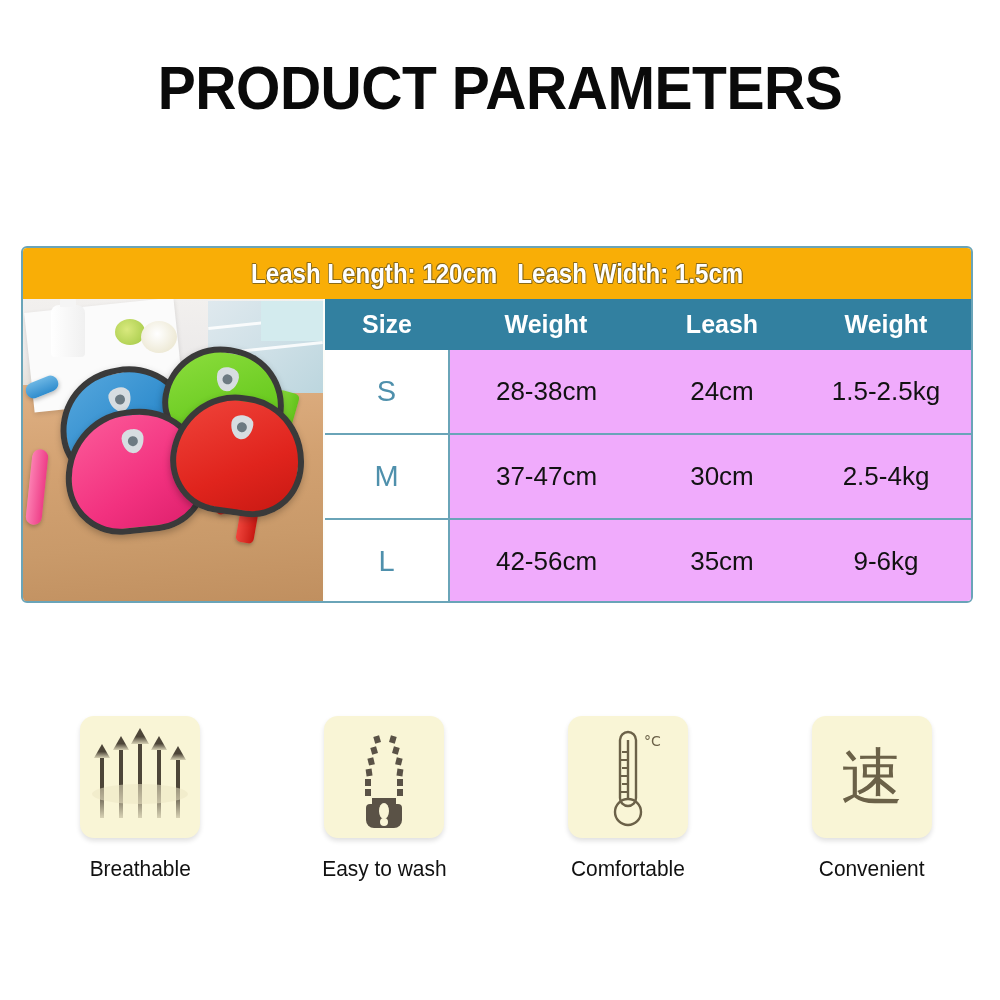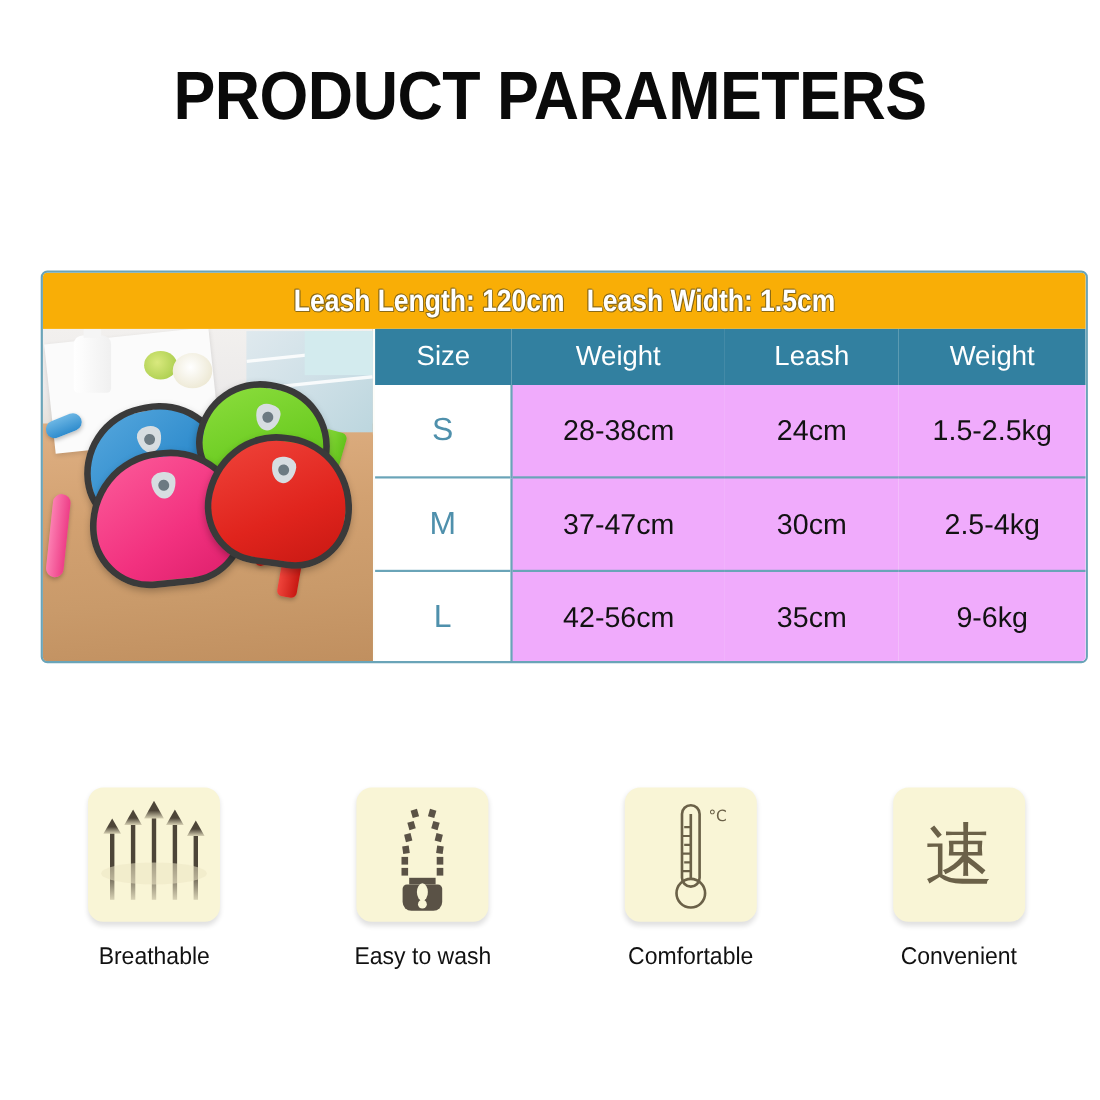--- a/index.html
+++ b/index.html
@@ -38,21 +38,20 @@
     position: absolute;
     left: 21px;
     top: 246px;
     width: 952px;
     height: 357px;
     border: 2px solid #6aa4b8;
     border-radius: 6px;
     box-sizing: border-box;
     overflow: hidden;
     background: #fdfdf9;
-    margin-left: 16px;
   }
 
   #leash-bar {
     position: absolute;
     left: 0;
     top: 0;
     width: 100%;
     height: 51px;
     background: #f9ae06;
     display: flex;
@@ -191,21 +190,21 @@
     width: 646px;
     height: 304px;
     border-collapse: collapse;
     table-layout: fixed;
     background: #fdfdf9;
   }
   #size-table th {
     background: #3280a0;
     color: #ffffff;
     font-family: "Liberation Sans", sans-serif;
-    font-weight: normal;
+    font-weight: bold;
     font-size: 25px;
     height: 51px;
     padding: 0;
     border: none;
     letter-spacing: 0px;
     text-align: center;
   }
   #size-table td {
     height: 63px;
     padding: 0;

